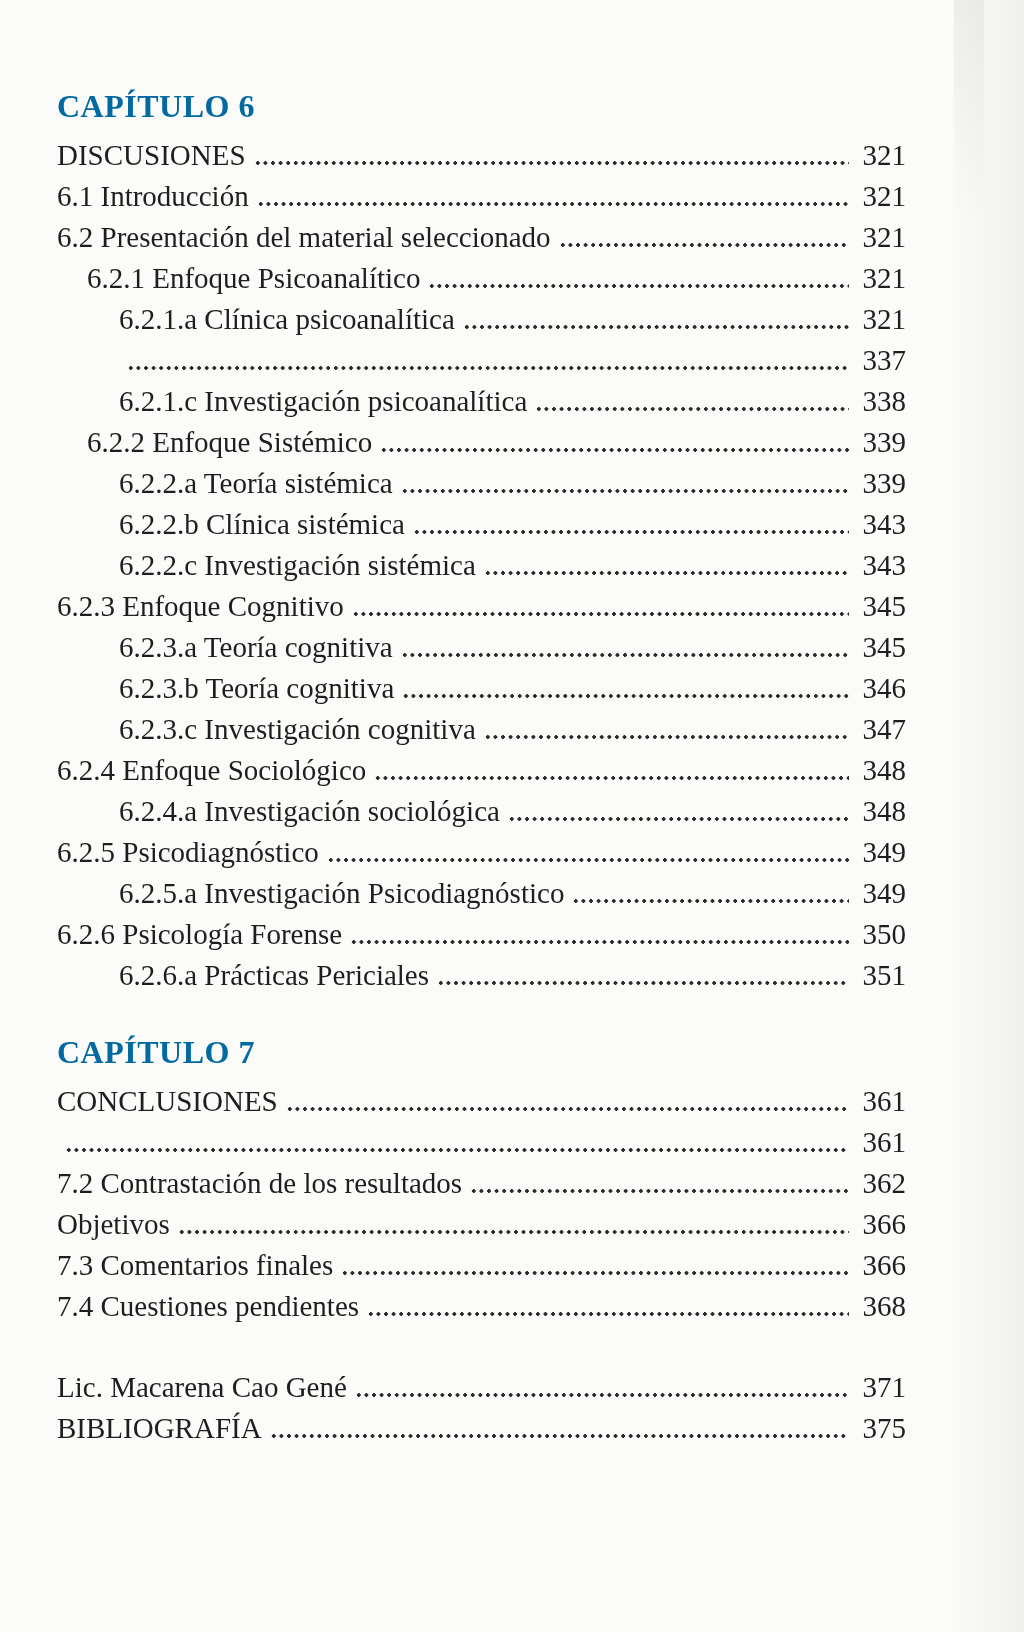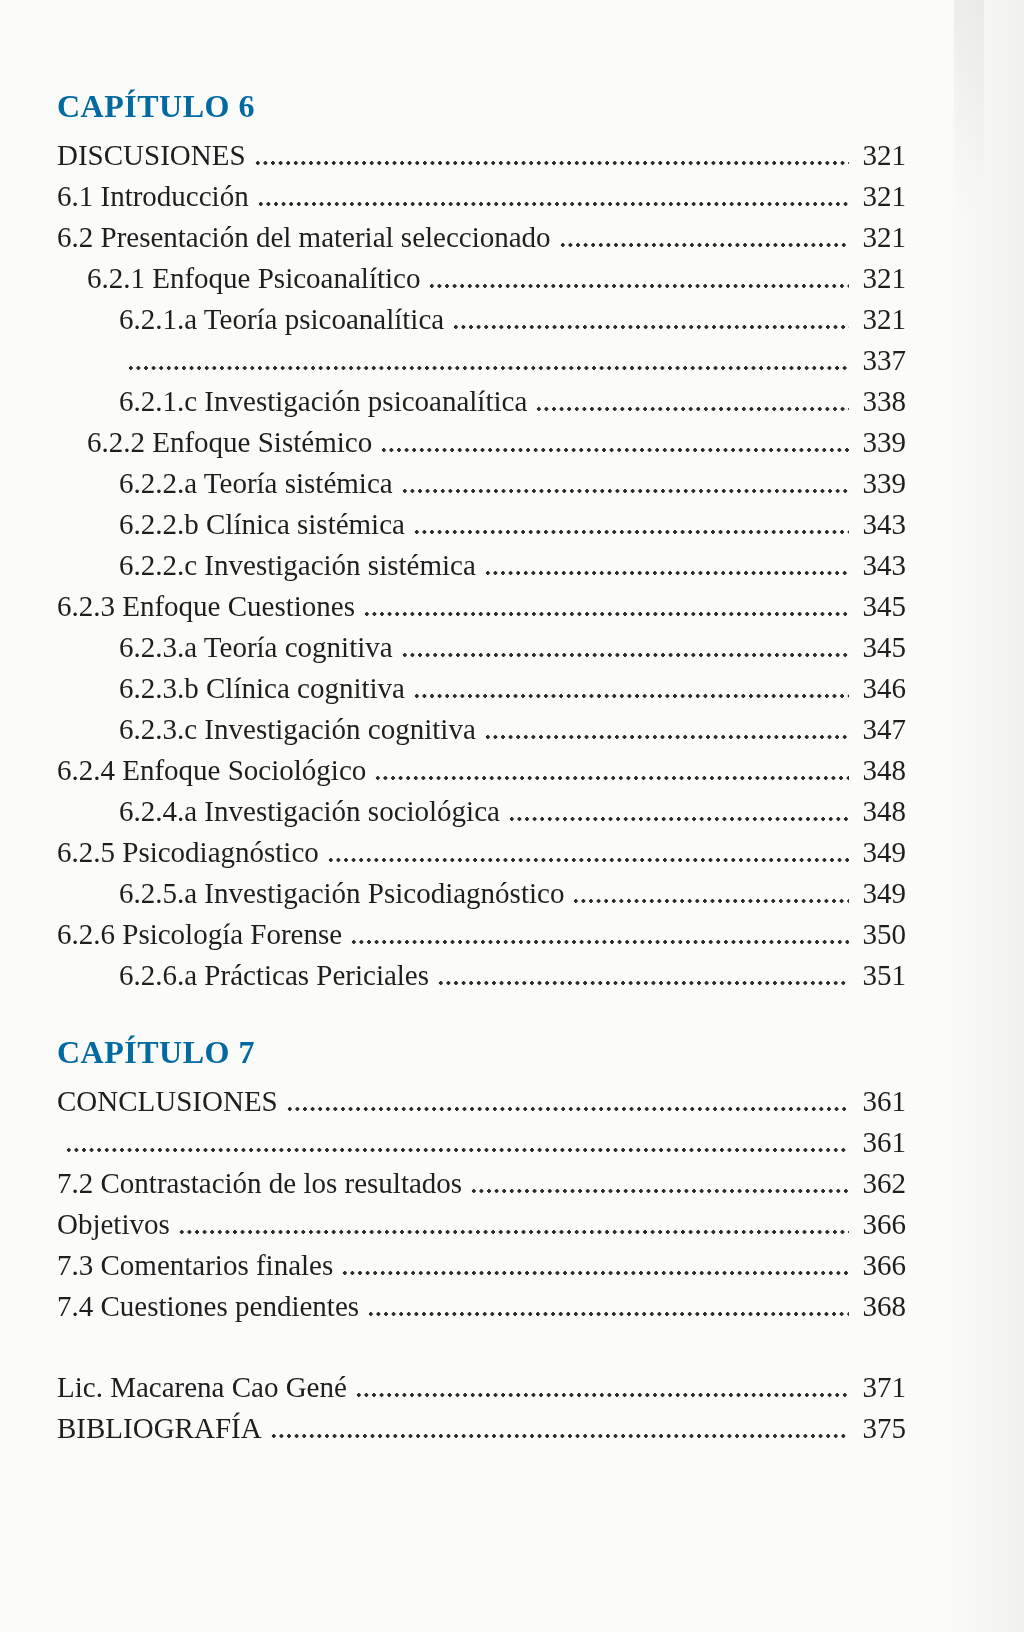--- a/index.html
+++ b/index.html
@@ -98,21 +98,21 @@
         <span class="toc-label">6.2 Presentación del material seleccionado</span>
         <span class="leader"></span>
         <span class="toc-page">321</span>
       </div>
       <div class="toc-row indent-1">
         <span class="toc-label">6.2.1 Enfoque Psicoanalítico</span>
         <span class="leader"></span>
         <span class="toc-page">321</span>
       </div>
       <div class="toc-row indent-2">
-        <span class="toc-label">6.2.1.a Teoría psicoanalítica</span>
+        <span class="toc-label">6.2.1.a Clínica psicoanalítica</span>
         <span class="leader"></span>
         <span class="toc-page">321</span>
       </div>
       <div class="toc-row indent-2">
         <span class="leader"></span>
         <span class="toc-page">337</span>
       </div>
       <div class="toc-row indent-2">
         <span class="toc-label">6.2.1.c Investigación psicoanalítica</span>
         <span class="leader"></span>
@@ -132,31 +132,31 @@
         <span class="toc-label">6.2.2.b Clínica sistémica</span>
         <span class="leader"></span>
         <span class="toc-page">343</span>
       </div>
       <div class="toc-row indent-2">
         <span class="toc-label">6.2.2.c Investigación sistémica</span>
         <span class="leader"></span>
         <span class="toc-page">343</span>
       </div>
       <div class="toc-row indent-0">
-        <span class="toc-label">6.2.3 Enfoque Cuestiones</span>
+        <span class="toc-label">6.2.3 Enfoque Cognitivo</span>
         <span class="leader"></span>
         <span class="toc-page">345</span>
       </div>
       <div class="toc-row indent-2">
         <span class="toc-label">6.2.3.a Teoría cognitiva</span>
         <span class="leader"></span>
         <span class="toc-page">345</span>
       </div>
       <div class="toc-row indent-2">
-        <span class="toc-label">6.2.3.b Clínica cognitiva</span>
+        <span class="toc-label">6.2.3.b Teoría cognitiva</span>
         <span class="leader"></span>
         <span class="toc-page">346</span>
       </div>
       <div class="toc-row indent-2">
         <span class="toc-label">6.2.3.c Investigación cognitiva</span>
         <span class="leader"></span>
         <span class="toc-page">347</span>
       </div>
       <div class="toc-row indent-0">
         <span class="toc-label">6.2.4 Enfoque Sociológico</span>

